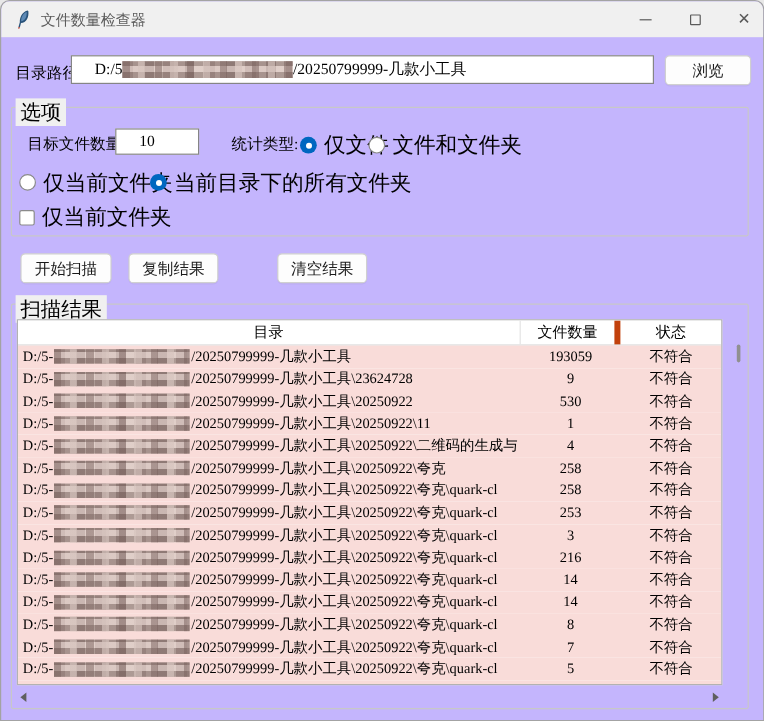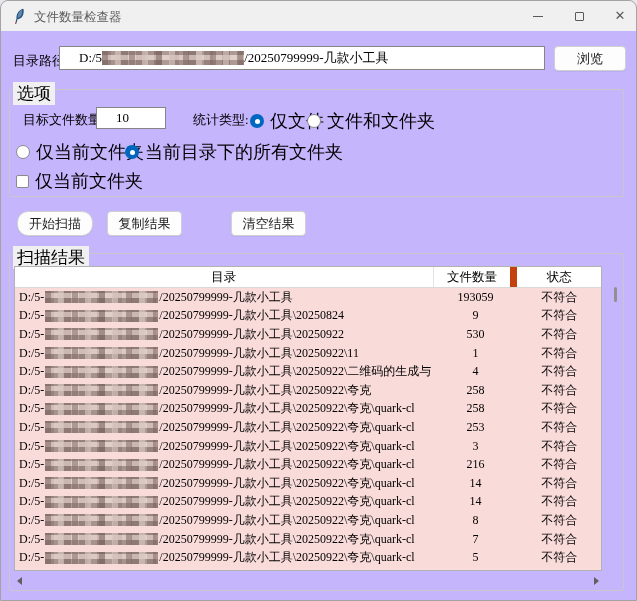--- a/index.html
+++ b/index.html
@@ -45,21 +45,21 @@
   .opt{position:absolute;display:flex;align-items:center;gap:6px;font-size:18px;white-space:nowrap;}
   .radio{width:14px;height:14px;border-radius:50%;border:1px solid #8a8a8a;background:#fff;flex:none;position:relative;}
   .radio.on{border:none;background:#0067c0;}
   .radio.on::after{content:"";position:absolute;left:4.5px;top:4.5px;width:5px;height:5px;border-radius:50%;background:#fff;}
   .checkbox{width:13px;height:13px;border:1px solid #8a8a8a;border-radius:2px;background:#fff;flex:none;}
   
   .table{position:absolute;left:13px;top:265px;width:588px;height:305px;background:#fff;border:1px solid #b2b2b2;overflow:hidden;}
   .thead{display:flex;height:21px;background:#fff;border-bottom:1px solid #d9d9d9;font-size:12.5px;}
   .th{display:flex;align-items:center;justify-content:center;}
   .th-dir{width:420px;border-right:1px solid #e4e4e4;}
-  .th-count{width:84px;border-right:7px solid #c2410c;}
+  .th-count{width:84px;border-right:5px solid #c2410c;}
   .th-status{width:84px;}
   .trow{display:flex;height:18.6px;background:#f9dcd9;font-size:12px;align-items:center;}
   .c-dir{width:420px;padding-left:4px;display:flex;align-items:center;overflow:hidden;white-space:nowrap;}
   .c-dir .censor{width:113px;height:12px;margin:0 1px;}
   .c-count{width:84px;text-align:center;}
   .c-status{width:84px;text-align:center;}
   
   .vthumb{position:absolute;left:613px;top:286px;width:3px;height:15px;background:#909090;border-radius:2px;}
   .harrow{position:absolute;top:576px;width:0;height:0;border-top:4px solid transparent;border-bottom:4px solid transparent;}
   .harrow-left{left:16px;border-right:5px solid #5f5f5f;}
@@ -121,21 +121,21 @@
   <div class="opt" style="left:124px;top:139px;">
     <span class="radio on"></span>
     <span>当前目录下的所有文件夹</span>
   </div>
 
   <div class="opt" style="left:15px;top:168px;">
     <span class="checkbox"></span>
     <span>仅当前文件夹</span>
   </div>
 
-  <div class="abs btn" style="left:16px;top:210px;width:76px;height:25px;border-radius:11px;">开始扫描</div>
+  <div class="abs btn" style="left:16px;top:210px;width:76px;height:25px;">开始扫描</div>
   <div class="abs btn" style="left:106px;top:210px;width:75px;height:25px;">复制结果</div>
   <div class="abs btn" style="left:194px;top:210px;width:75px;height:25px;margin-left:36px;">清空结果</div>
 
   <div class="grpbox" style="left:8px;top:252px;width:615px;height:338px;"></div>
   <span class="grplbl" style="left:12px;top:245px;">扫描结果</span>
 
   <div class="table">
     <div class="thead">
       <div class="th th-dir">目录</div>
       <div class="th th-count">文件数量</div>
@@ -148,21 +148,21 @@
             <span class="censor"></span>
             <span>/20250799999-几款小工具</span>
       </div>
       <div class="c-count">193059</div>
       <div class="c-status">不符合</div>
     </div>
         <div class="trow" style="background: rgb(249, 220, 217);">
       <div class="c-dir">
         <span>D:/5-</span>
             <span class="censor"></span>
-            <span>/20250799999-几款小工具\20250824</span>
+            <span>/20250799999-几款小工具\23624728</span>
       </div>
       <div class="c-count">9</div>
       <div class="c-status">不符合</div>
     </div>
         <div class="trow" style="background: rgb(249, 220, 217);">
       <div class="c-dir">
         <span>D:/5-</span>
             <span class="censor"></span>
             <span>/20250799999-几款小工具\20250922</span>
       </div>

